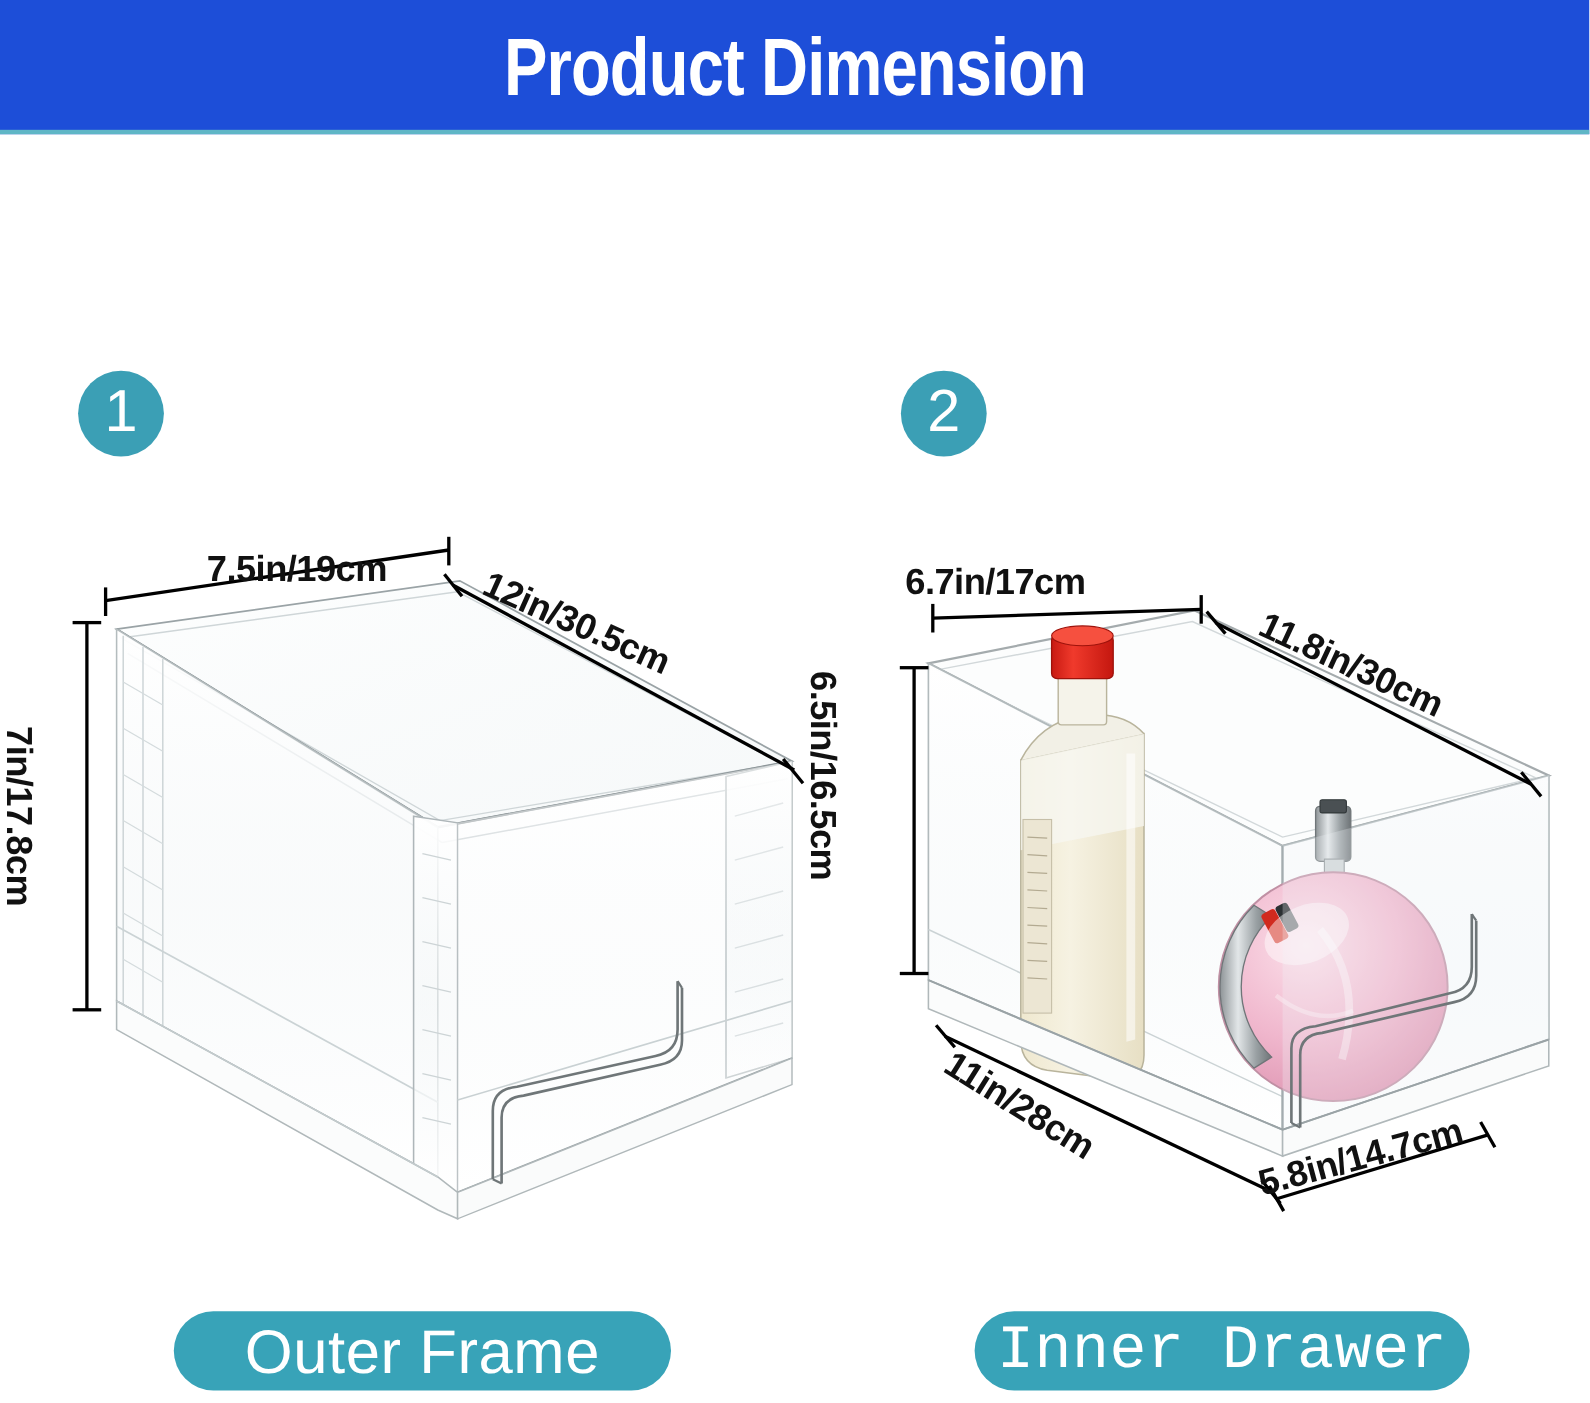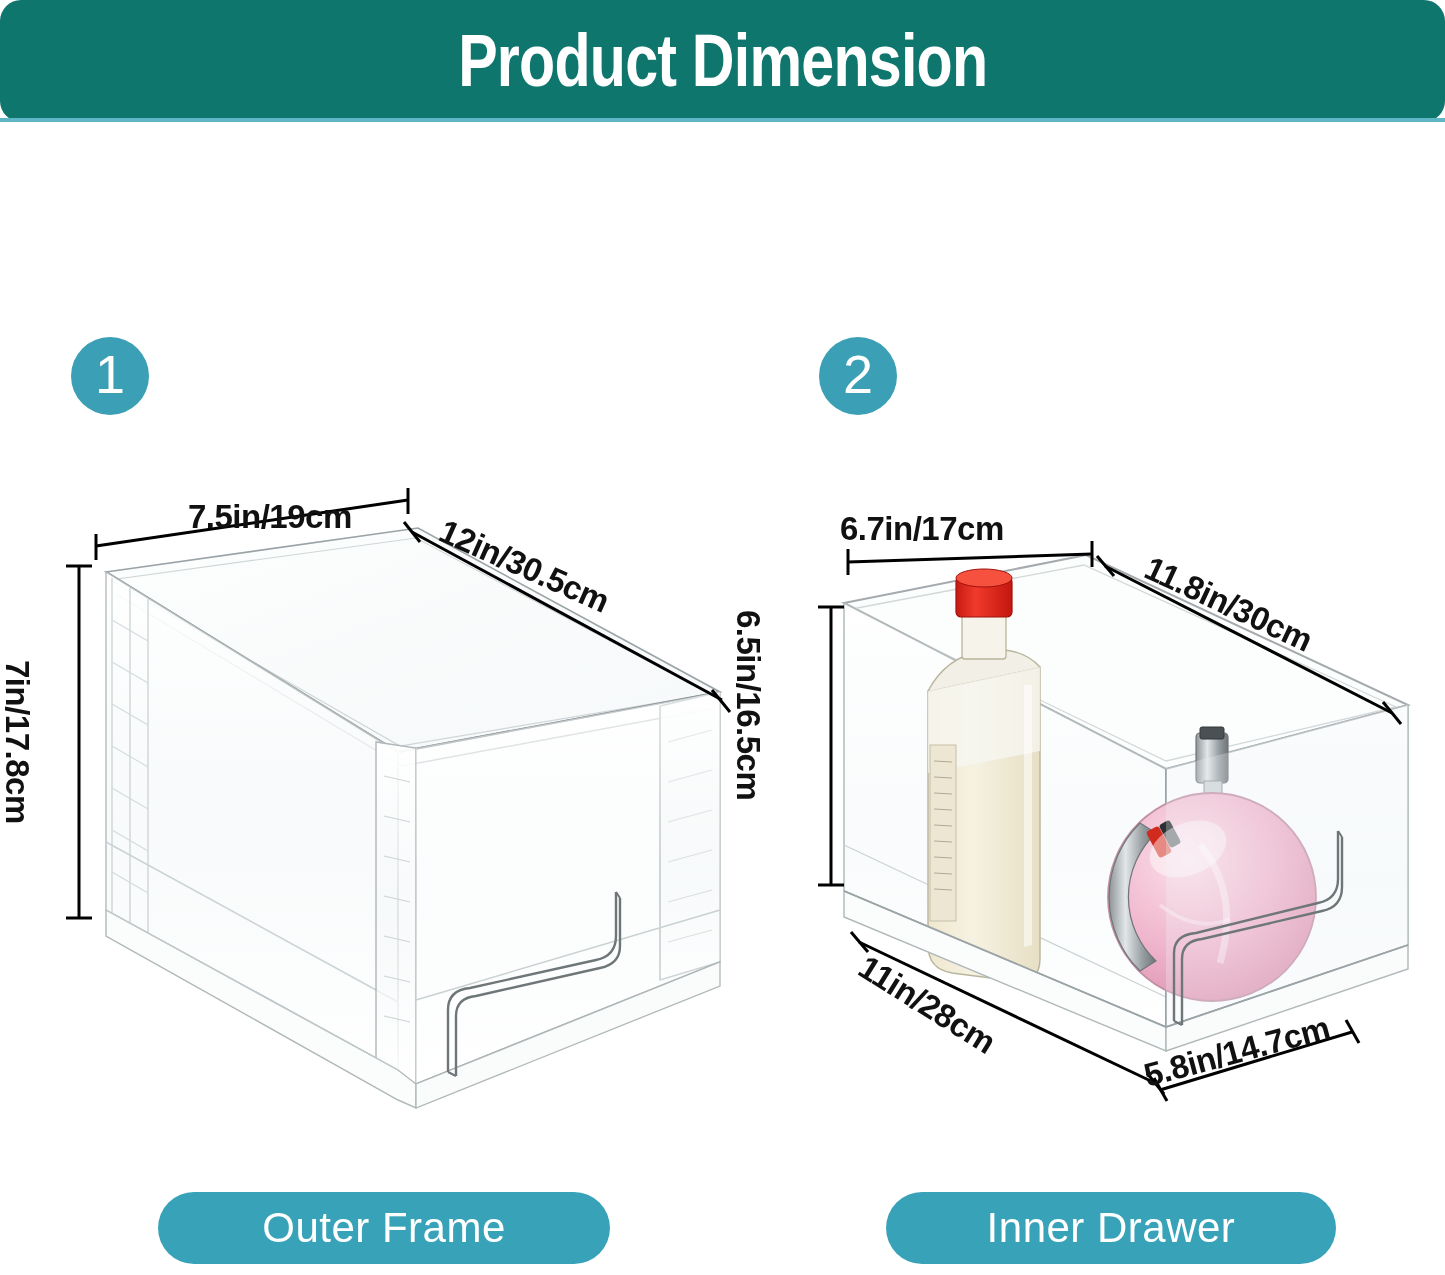--- a/index.html
+++ b/index.html
@@ -1,21 +1,21 @@
 <!DOCTYPE html>
 <html><head>
 <meta charset="utf-8">
 <style>
   html,body{margin:0;padding:0;background:#ffffff;}
   body{width:1445px;height:1275px;position:relative;overflow:hidden;
        font-family:"Liberation Sans","DejaVu Sans",sans-serif;}
 
   
   #header-band{position:absolute;left:0;top:0;width:1445px;height:122px;
-      background:#0f766e;display:flex;align-items:center;justify-content:center;border-radius:21px;}
+      background:#1d4ed8;display:flex;align-items:center;justify-content:center;}
   #header-band .underline{position:absolute;left:0;bottom:0;width:100%;height:4px;
       background:#5fb6c6;}
   #page-title{color:#ffffff;font-size:74px;line-height:1;font-weight:700;
       letter-spacing:-1px;transform:scaleX(.80);transform-origin:center;
       white-space:nowrap;font-family:"Liberation Sans","DejaVu Sans",sans-serif;}
 
   
   .panel{position:absolute;top:122px;height:1153px;}
   #panel-outer-frame{left:0;width:740px;}
   #panel-inner-drawer{left:740px;width:705px;}
@@ -24,36 +24,36 @@
   .step-badge{position:absolute;width:78px;height:78px;border-radius:50%;
       background:#3b9fb5;color:#fff;display:flex;align-items:center;
       justify-content:center;font-size:54px;font-weight:400;line-height:1;
       padding-bottom:4px;box-sizing:border-box;}
   #step-badge-1{left:71px;top:337px;}
   #step-badge-2{left:819px;top:337px;}
 
   
   .caption-pill{position:absolute;height:72px;border-radius:36px;
       background:#38a3b8;color:#ffffff;display:flex;align-items:center;
-      justify-content:center;font-size:42px;letter-spacing:.5px;}
+      justify-content:center;font-size:56px;letter-spacing:.5px;}
   #caption-outer-frame{left:158px;top:1192px;width:452px;}
-  #caption-inner-drawer{left:886px;top:1192px;width:450px;}
+  #caption-inner-drawer{left:886px;top:1192px;width:450px;font-family:Liberation Mono, monospace;}
 
   
   .dim-label{position:absolute;color:#111111;font-size:33px;font-weight:700;
       white-space:nowrap;letter-spacing:-.5px;
       font-family:"Liberation Sans","DejaVu Sans",sans-serif;}
 
   
   #dim-of-width{left:140px;top:498px;margin-left:48px;}
   #dim-of-depth{left:449px;top:512px;transform:rotate(24deg);transform-origin:left top;}
   #dim-of-height{left:36px;top:660px;transform:rotate(90deg);transform-origin:left top;}
 
   
-  #dim-id-width{left:840px;top:510px;text-align:right;}
+  #dim-id-width{left:823px;top:510px;text-align:right;}
   #dim-id-depth{left:1155px;top:549px;transform:rotate(25deg);transform-origin:left top;}
   #dim-id-height{left:767px;top:610px;transform:rotate(90deg);transform-origin:left top;}
   #dim-id-bottomdepth{left:872px;top:948px;transform:rotate(32deg);transform-origin:left top;}
   #dim-id-bottomwidth{left:1140px;top:1058px;transform:rotate(-15deg);transform-origin:left top;}
 
   
   .dim-svg{position:absolute;left:0;top:0;width:1445px;height:1275px;
       pointer-events:none;}
 
   

